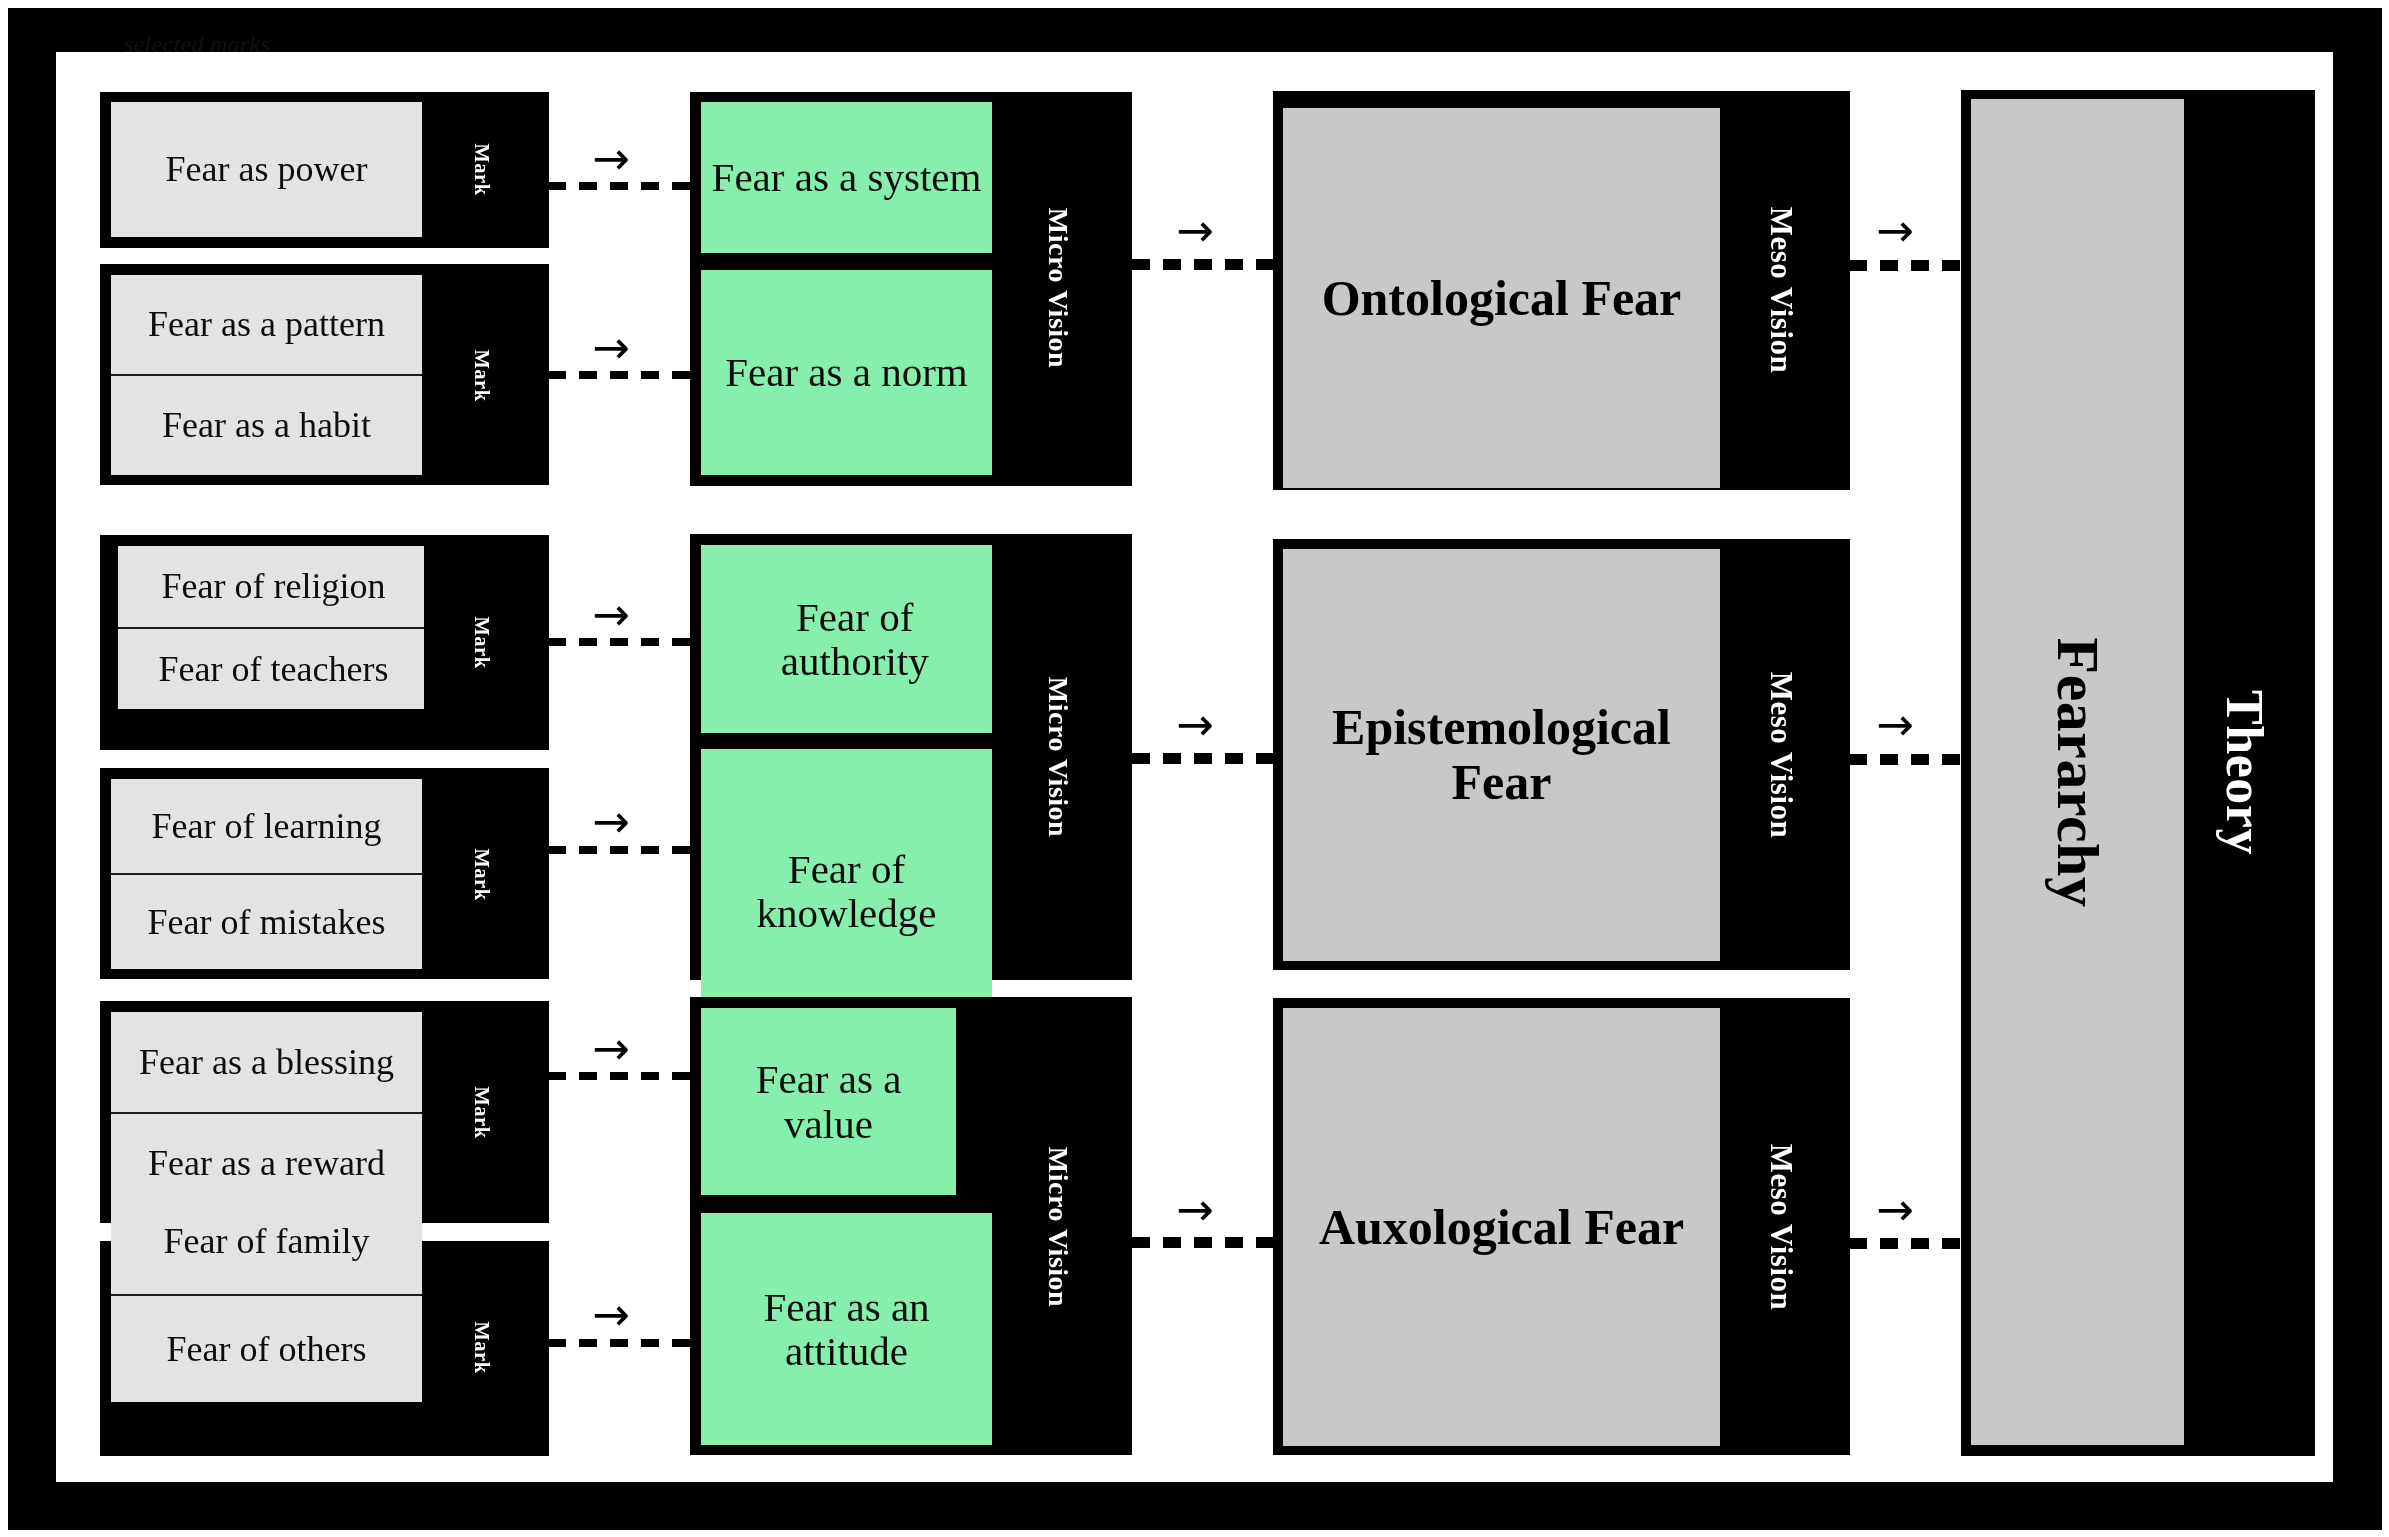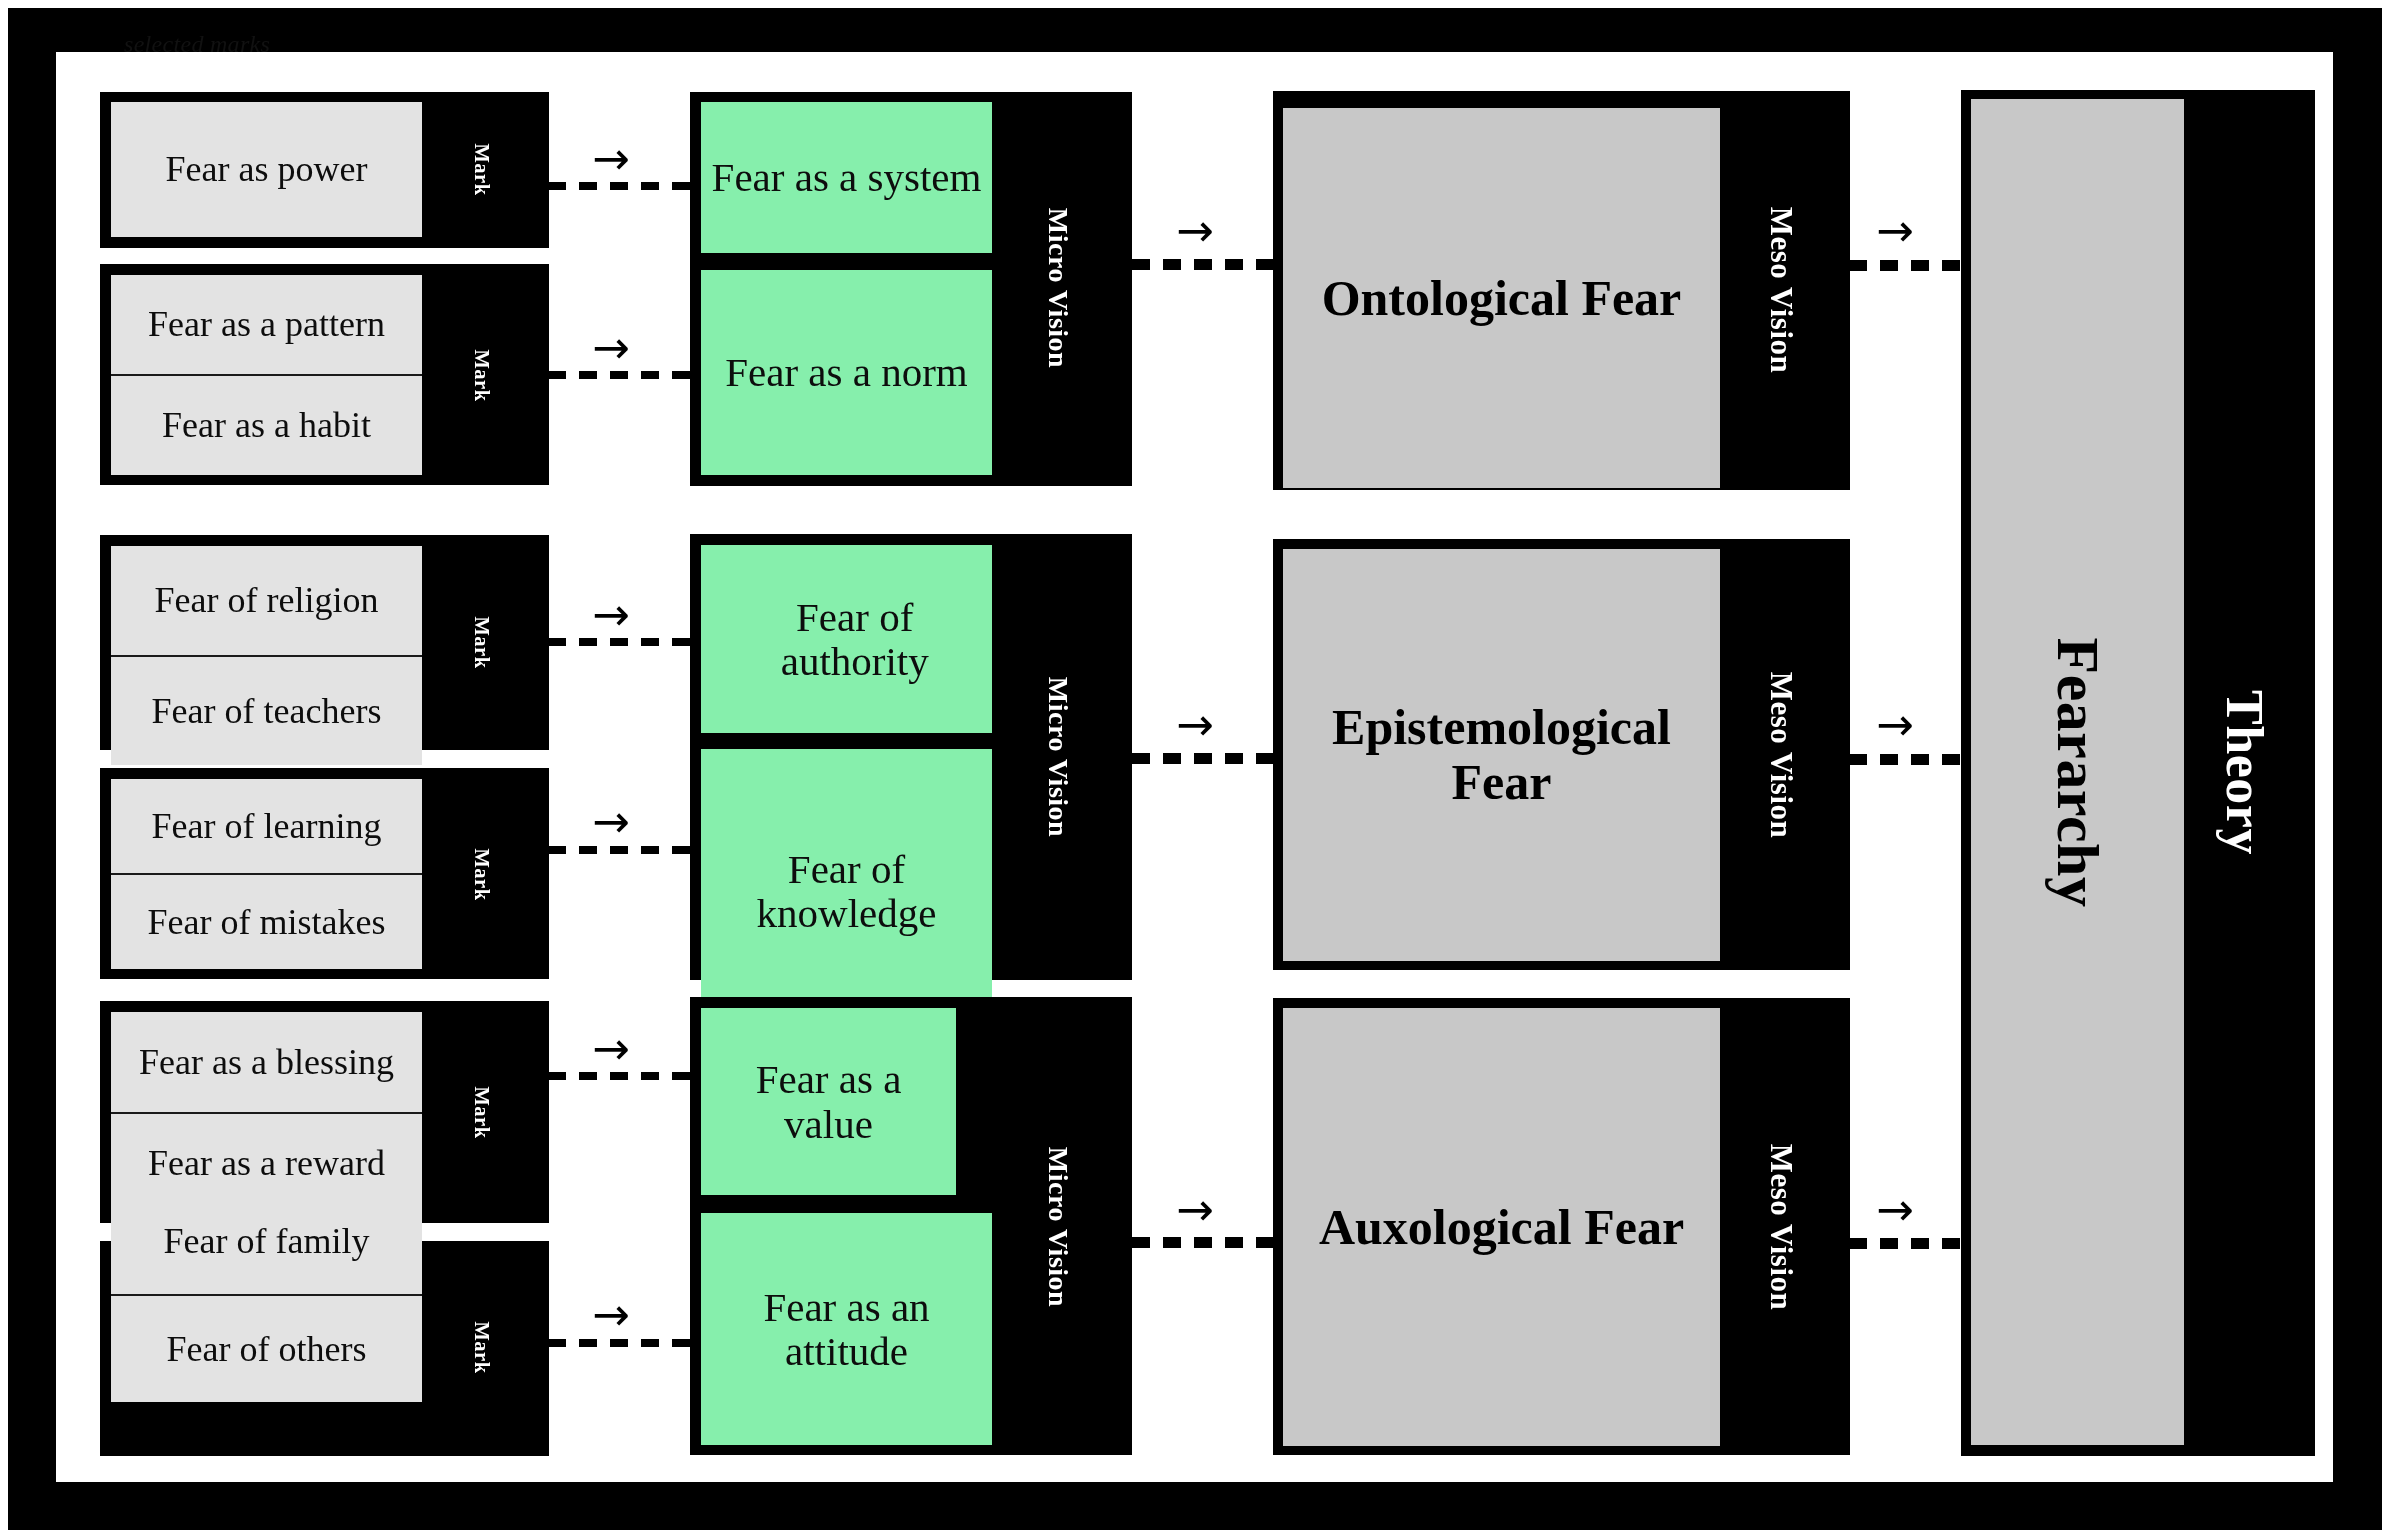--- a/index.html
+++ b/index.html
@@ -211,21 +211,21 @@
   </div>
   <div class="block" style="left:1283px; top:100px; width:437px; height:380px;margin-top:8px;">Ontological Fear</div>
   <div class="vlabel meso" style="left:1722px; top:100px; width:119px; height:380px;">
     <span>Meso Vision</span>
   </div>
   <div class="dash thick" style="left:1849px; top:260px; width:145px;"></div>
   <div class="arrow" style="left:1876px; top:208px;">→</div>
 
   <div class="node" style="left:100px; top:535px; width:449px; height:215px;">
   </div>
-  <div class="cellbox" style="left:111px; top:546px; width:311px; height:219px;">
+  <div class="cellbox" style="left:118px; top:546px; width:311px; height:163px;">
     <div class="cell">Fear of religion</div>
     <div class="cell">Fear of teachers</div>
   </div>
   <div class="vlabel mark" style="left:424px; top:546px; width:114px; height:193px;">
     <span>Mark</span>
   </div>
   <div class="dash" style="left:548px; top:638px; width:147px;"></div>
   <div class="arrow" style="left:592px; top:592px;">→</div>
 
   <div class="node" style="left:100px; top:768px; width:449px; height:211px;">

